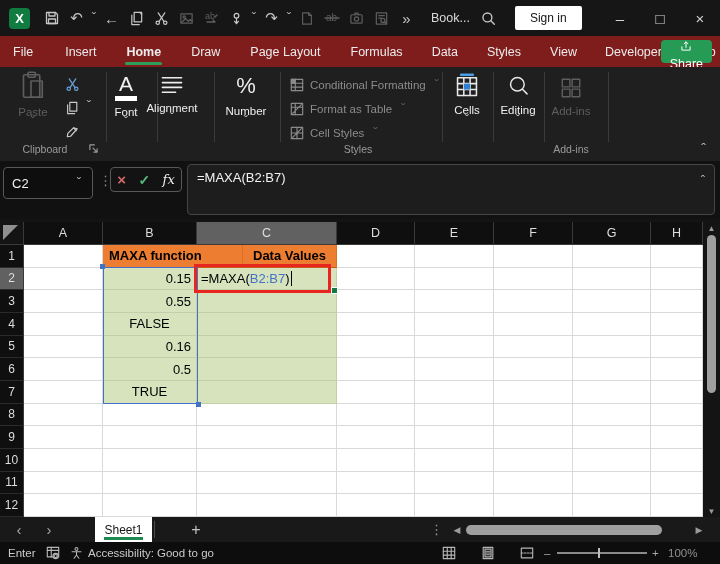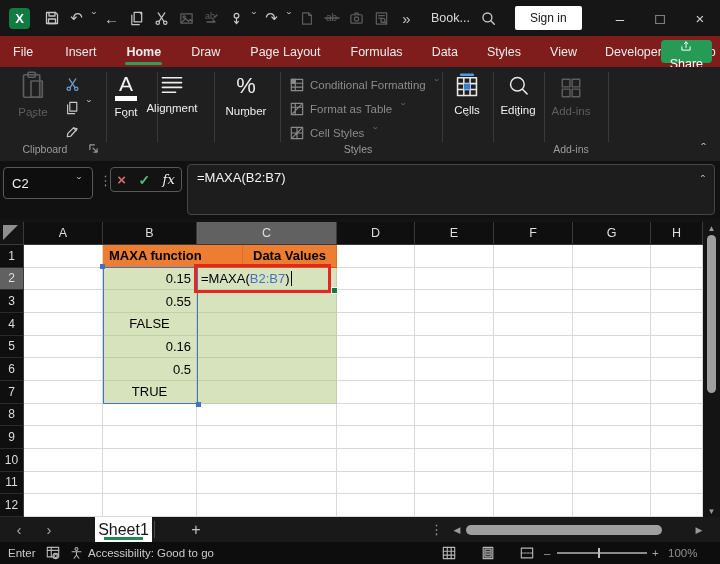--- a/index.html
+++ b/index.html
@@ -88,21 +88,21 @@
 
   
   .vscroll{position:absolute;left:703px;top:222px;width:17px;height:295px;background:#141414;display:flex;flex-direction:column;align-items:center;}
   .varrow{color:#9a9a9a;font-size:8px;height:12px;display:flex;align-items:center;}
   .vthumb{width:9px;height:158px;background:#9f9f9f;border-radius:5px;margin-top:1px;}
   .vspacer{flex:1;}
 
   
   .sheetbar{position:absolute;left:0;top:517px;width:720px;height:25px;background:#191919;}
   .snav{position:absolute;top:0;height:25px;width:26px;display:flex;align-items:center;justify-content:center;color:#a8a8a8;font-size:15px;}
-  .sheet-tab{position:absolute;left:95px;top:0;width:57px;height:25px;background:#fff;color:#161616;font-size:16px;
+  .sheet-tab{position:absolute;left:95px;top:0;width:57px;height:25px;background:#fff;color:#161616;font-size:12px;
              display:flex;align-items:center;justify-content:center;}
   .sheet-tab::after{content:"";position:absolute;left:9px;right:9px;bottom:2px;height:3px;background:#1e8a4f;}
   .tabdiv{position:absolute;left:154px;top:4px;width:1px;height:17px;background:#4a4a4a;}
   .addsheet{position:absolute;left:184px;top:0;width:24px;height:25px;display:flex;align-items:center;justify-content:center;color:#c4c4c4;font-size:16px;}
   .sdots{position:absolute;left:430px;top:0;height:25px;display:flex;align-items:center;color:#9a9a9a;font-size:13px;}
   .harrow{position:absolute;top:0;height:25px;width:18px;display:flex;align-items:center;justify-content:center;color:#9a9a9a;font-size:9px;}
   .hthumb{position:absolute;left:466px;top:8px;width:196px;height:10px;background:#9f9f9f;border-radius:5px;}
 
   
   .statusbar{position:absolute;left:0;top:542px;width:720px;height:22px;background:#0d0d0d;font-size:11.5px;color:#cacaca;}

